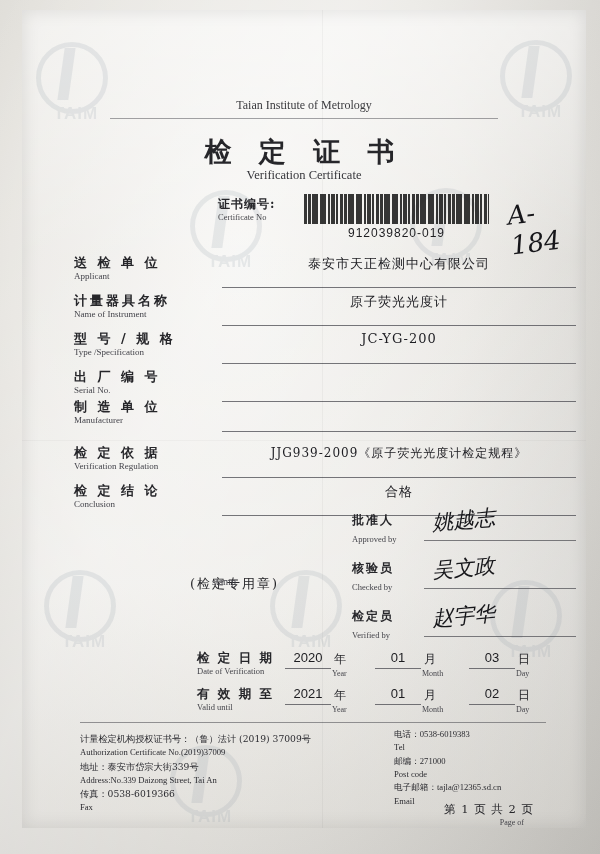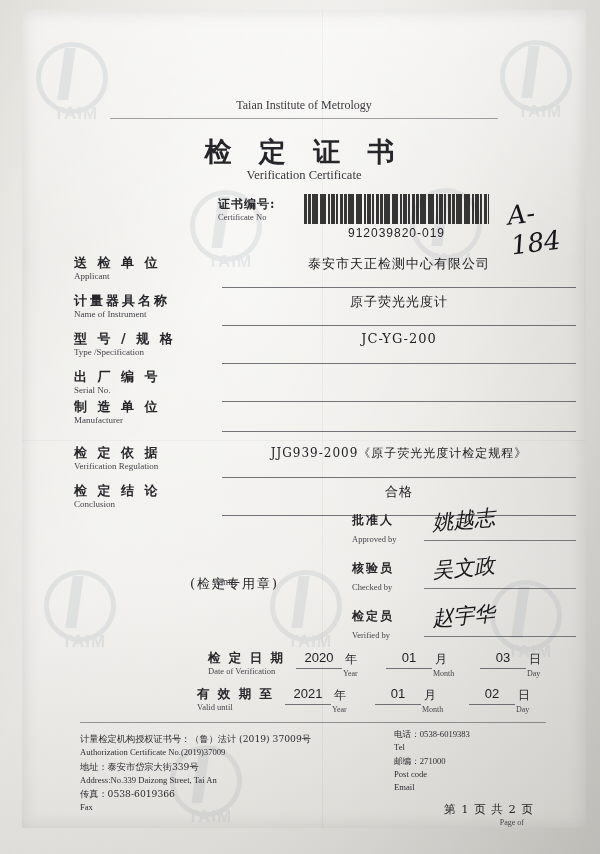--- a/index.html
+++ b/index.html
@@ -274,21 +274,21 @@
       <div class="s-name">吴文政</div>
       <div class="s-line"></div>
     </div>
     <div class="sig-row" style="top:596px;">
       <div class="s-cn">检定员</div>
       <div class="s-en">Verified by</div>
       <div class="s-name">赵宇华</div>
       <div class="s-line"></div>
     </div>
 
-    <div class="date-row" style="top:638px;margin-left:11px;">
+    <div class="date-row" style="top:638px;">
       <div class="d-cn">检 定 日 期</div>
       <div class="d-en">Date of Verification</div>
       <div class="seg" style="left:88px;">
         <div class="num">2020</div>
         <div class="uline"></div>
         <div class="unit">年</div>
         <div class="unit-en">Year</div>
       </div>
       <div class="seg" style="left:178px;">
         <div class="num">01</div>
@@ -334,20 +334,21 @@
       <div class="f-cn">地址：泰安市岱宗大街339号</div>
       <div>Address:No.339 Daizong Street, Tai An</div>
       <div class="f-cn">传真：0538-6019366</div>
       <div>Fax</div>
     </div>
     <div class="footer-right">
       <div class="f-cn">电话：0538-6019383</div>
       <div>Tel</div>
       <div class="f-cn">邮编：271000</div>
       <div>Post code</div>
+      <div class="f-cn">电子邮箱：tajla@12365.sd.cn</div>
       <div>Email</div>
     </div>
     <div class="pageno">第 1 页 共 2 页</div>
     <div class="pageno-en">Page    of</div>
 
     <div class="creases"></div>
   </div>
 </div>
 
 </body></html>

